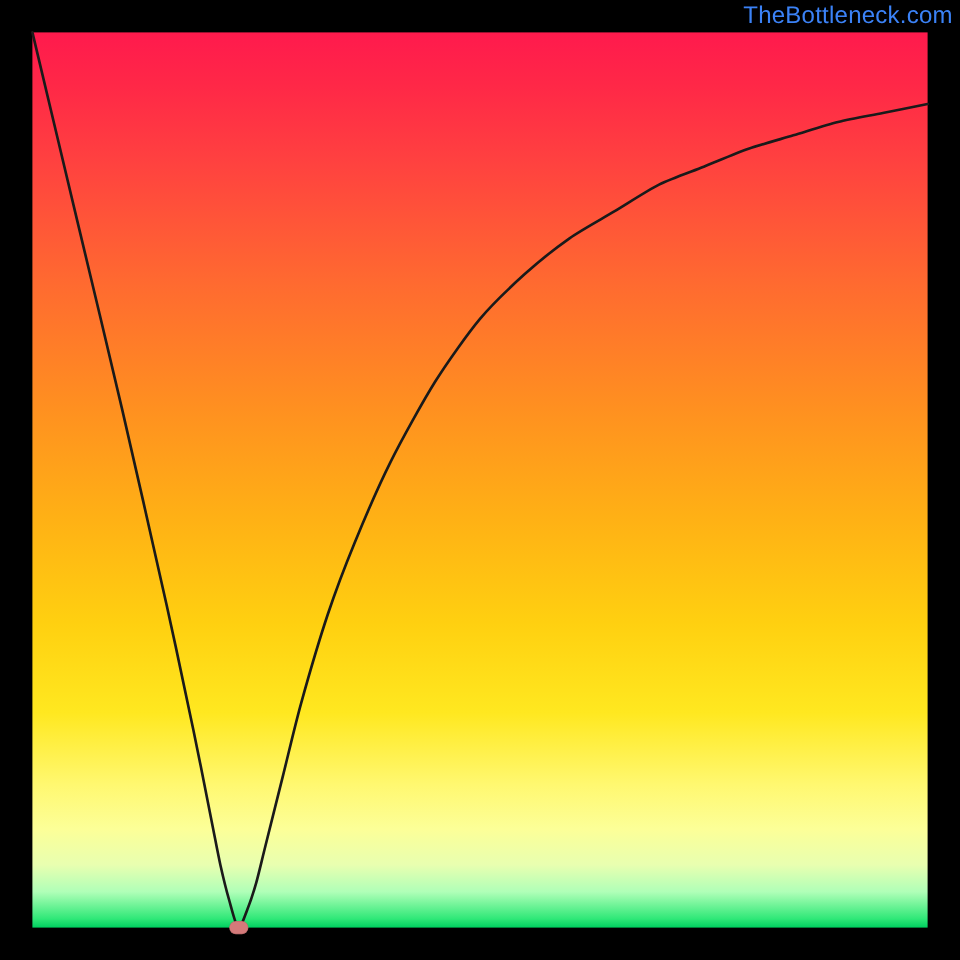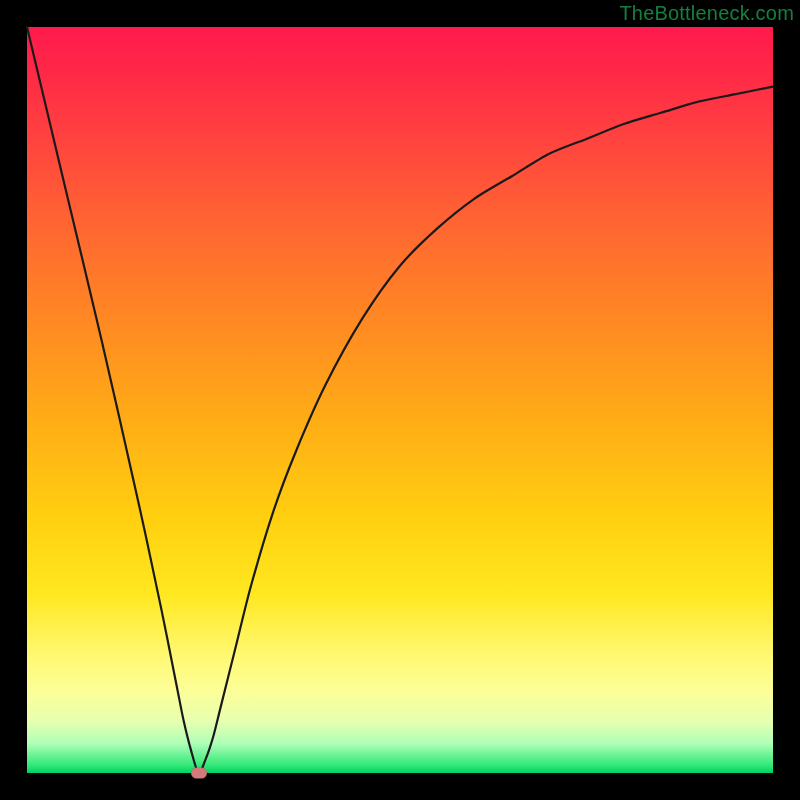--- a/index.html
+++ b/index.html
@@ -40,21 +40,21 @@
       #e8ffb0 93%,
       #b0ffb8 96%,
       #30e878 99%,
       #00d060 100%
     );
   }
   .watermark {
     position: absolute;
     top: 2px;
     right: 6px;
-    color: #15803d;
+    color: #3b82f6;
     font-size: 20px;
     font-weight: 500;
     letter-spacing: 0.2px;
     z-index: 10;
   }
   svg.curve {
     position: absolute;
     left: 0;
     top: 0;
     width: 746px;

